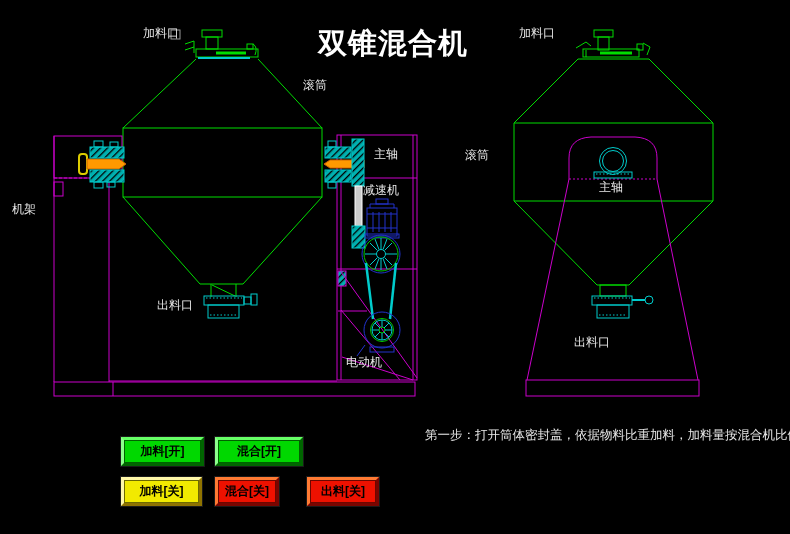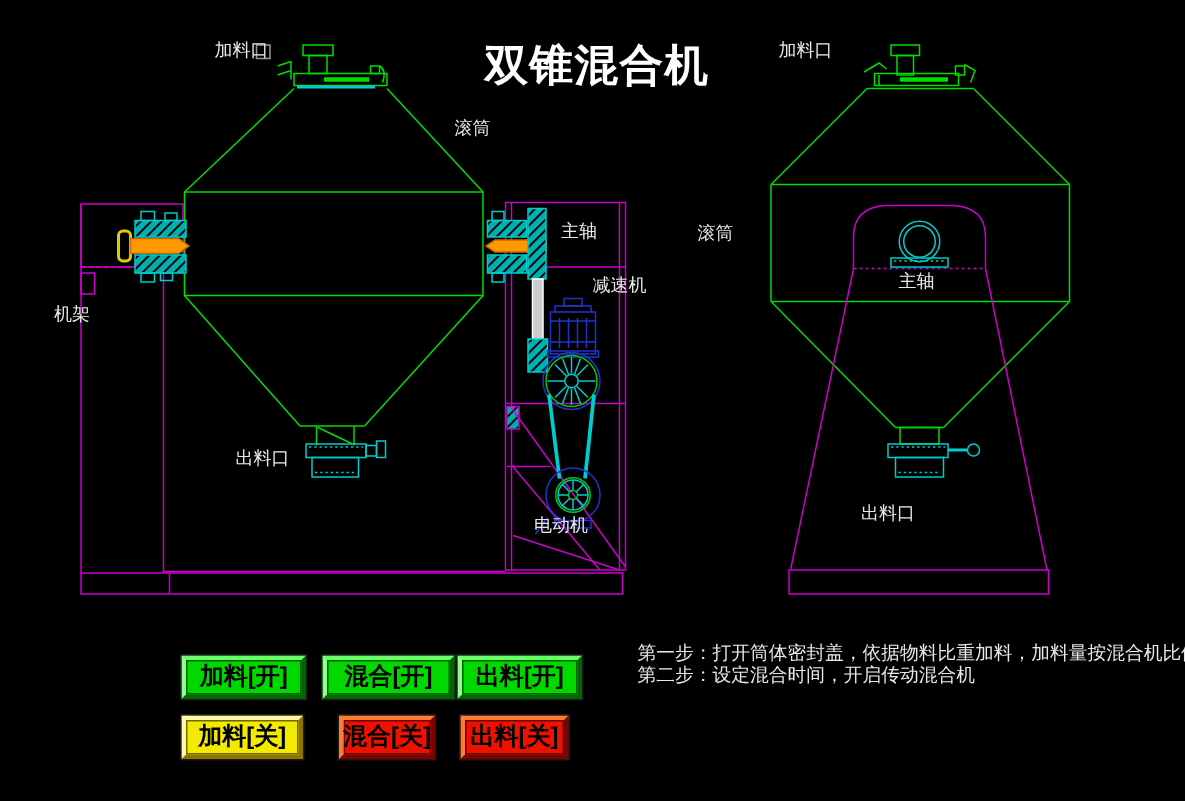--- a/index.html
+++ b/index.html
@@ -1,23 +1,23 @@
 <!DOCTYPE html>
 <html><head>
 <meta charset="utf-8">
 <style>
   html,body{margin:0;padding:0;background:#000;}
   #screen{position:relative;width:790px;height:534px;background:#000;overflow:hidden;
           font-family:"Liberation Sans", sans-serif;}
   #diagram{position:absolute;left:0;top:0;}
   .lbl{position:absolute;color:#e8e8e8;font-size:12px;line-height:13px;white-space:nowrap;text-align:right;}
   #title{position:absolute;left:318px;top:24px;width:160px;color:#ffffff;
-         font-size:29px;font-weight:bold;letter-spacing:1px;white-space:nowrap;text-align:center;}
+         font-size:29px;font-weight:bold;letter-spacing:1px;white-space:nowrap;}
   .btn{position:absolute;height:29px;display:flex;align-items:center;justify-content:center;
-       color:#000;font-size:16px;font-weight:bold;box-sizing:border-box;
+       color:#000;font-size:12px;font-weight:bold;box-sizing:border-box;
        border-style:solid;border-width:3px;outline:1px solid #1a1a1a;
        box-shadow:inset 0 0 0 1px rgba(0,0,0,.55);cursor:pointer;white-space:nowrap;}
   .btn-green{background:#00d800;border-color:#66ff66 #006600 #006600 #8cff8c;}
   .btn-yellow{background:#f2ea00;border-color:#fff8a8 #8f7300 #8f7300 #fff8a8;}
   .btn-red{background:#ee1100;border-color:#ff7a33 #7a0500 #7a0500 #ff7a33;}
   #steps{position:absolute;left:425px;top:428px;width:362px;color:#e8e8e8;
          font-size:12.5px;line-height:15px;}
   .step-line{white-space:nowrap;}
 </style>
 </head>
@@ -217,35 +217,33 @@
       <rect x="597" y="305" width="32" height="13"></rect>
       <line x1="599" y1="315" x2="627" y2="315" stroke-dasharray="1.5,2"></line>
     </g>
   </svg>
 
   <div id="title">双锥混合机</div>
 
   <span class="lbl" style="left:143px;top:27px;">加料口</span>
   <span class="lbl" style="left:303px;top:79px;">滚筒</span>
   <span class="lbl" style="left:374px;top:148px;">主轴</span>
-  <span class="lbl" style="left:363px;top:184px;padding-left:32px;">减速机</span>
-  <span class="lbl" style="left:36px;top:203px;">机架</span>
+  <span class="lbl" style="left:363px;top:184px;">减速机</span>
+  <span class="lbl" style="left:12px;top:203px;">机架</span>
   <span class="lbl" style="left:157px;top:299px;">出料口</span>
-  <span class="lbl" style="left:346px;top:344px;margin-left:10px;">电动机</span>
+  <span class="lbl" style="left:346px;top:356px;">电动机</span>
 
   <span class="lbl" style="left:519px;top:27px;">加料口</span>
   <span class="lbl" style="left:465px;top:149px;">滚筒</span>
   <span class="lbl" style="left:599px;top:181px;">主轴</span>
   <span class="lbl" style="left:574px;top:336px;">出料口</span>
 
   <div class="btn btn-green" style="left:121px;top:437px;width:83px;">加料[开]</div>
   <div class="btn btn-green" style="left:215px;top:437px;width:88px;">混合[开]</div>
-  <div class="btn btn-green" style="left:305px;top:437px;width:83px;">出料[开]</div>
   <div class="btn btn-yellow" style="left:121px;top:477px;width:81px;">加料[关]</div>
-  <div class="btn btn-red" style="left:226px;top:477px;width:64px;">混合[关]</div>
+  <div class="btn btn-red" style="left:215px;top:477px;width:64px;">混合[关]</div>
   <div class="btn btn-red" style="left:307px;top:477px;width:72px;">出料[关]</div>
 
   <div id="steps">
     <div class="step-line">第一步：打开筒体密封盖，依据物料比重加料，加料量按混合机比例</div>
-    <div class="step-line">第二步：设定混合时间，开启传动混合机</div>
   </div>
 
 </div>
 
 </body></html>

